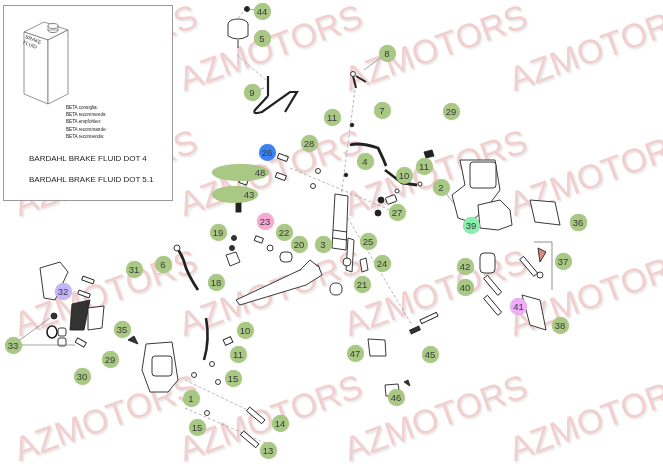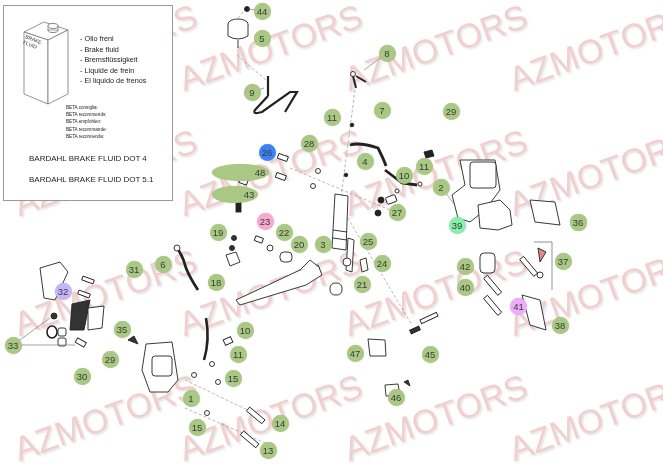--- a/index.html
+++ b/index.html
@@ -44,27 +44,20 @@
       <polygon points="2,12 26,20 26,84 2,74" fill="#fff" stroke="#777" stroke-width="0.8"></polygon>
       <polygon points="26,20 46,10 46,74 26,84" fill="#fff" stroke="#777" stroke-width="0.8"></polygon>
       <ellipse cx="31" cy="10" rx="5" ry="2.5" fill="#fff" stroke="#666" stroke-width="0.8"></ellipse>
       <rect x="26" y="6" width="10" height="4" fill="#fff" stroke="#666" stroke-width="0.6"></rect>
       <ellipse cx="31" cy="6" rx="5" ry="2.5" fill="#fff" stroke="#666" stroke-width="0.8"></ellipse>
     </svg>
     <div style="position:absolute;left:20px;top:30px;font-size:5px;line-height:6px;color:#333;transform:rotate(22deg);">
       <div>BRAKE</div>
       <div>FLUID</div>
     </div>
-    <div class="fluid-list">
-      <div>- Olio freni</div>
-      <div>- Brake fluid</div>
-      <div>- Bremsflüssigkeit</div>
-      <div>- Liquide de frein</div>
-      <div>- El liquido de frenos</div>
-    </div>
     <div class="beta-list">
       <div>BETA consiglia:</div>
       <div>BETA recommends:</div>
       <div>BETA empfohlen:</div>
       <div>BETA recommande:</div>
       <div>BETA recomienda:</div>
     </div>
     <div class="bardahl" style="top:148px;">BARDAHL BRAKE FLUID DOT 4</div>
     <div class="bardahl" style="top:169px;">BARDAHL BRAKE FLUID DOT 5.1</div>
   </div>
@@ -221,21 +214,21 @@
       <div class="lbl" style="left: 451px; top: 111px; background: rgb(169, 200, 131);">29</div>
       <div class="lbl" style="left: 267px; top: 152px; background: #3b82f6;">26</div>
       <div class="lbl" style="left: 309px; top: 143px; background: rgb(169, 200, 131);">28</div>
       <div class="lbl" style="left: 365px; top: 161px; background: rgb(169, 200, 131);">4</div>
       <div class="lbl" style="left: 424px; top: 166px; background: rgb(169, 200, 131);">11</div>
       <div class="lbl" style="left: 404px; top: 175px; background: rgb(169, 200, 131);">10</div>
       <div class="lbl" style="left: 441px; top: 187px; background: rgb(169, 200, 131);">2</div>
       <div class="lbl" style="left: 220px; top: 172px; background: rgb(169, 200, 131); padding-left: 40px;">48</div>
       <div class="lbl" style="left: 220px; top: 194px; background: rgb(169, 200, 131); padding-left: 29px;">43</div>
       <div class="lbl" style="left: 397px; top: 212px; background: rgb(169, 200, 131);">27</div>
-      <div class="lbl" style="left: 457px; top: 225px; background: #86efac;">39</div>
+      <div class="lbl" style="left: 471px; top: 225px; background: #86efac;">39</div>
       <div class="lbl" style="left: 578px; top: 222px; background: rgb(169, 200, 131); border-radius: 8px;">36</div>
       <div class="lbl" style="left: 265px; top: 221px; background: #f9a8d4;">23</div>
       <div class="lbl" style="left: 284px; top: 232px; background: rgb(169, 200, 131);">22</div>
       <div class="lbl" style="left: 218px; top: 232px; background: rgb(169, 200, 131);">19</div>
       <div class="lbl" style="left: 299px; top: 244px; background: rgb(169, 200, 131);">20</div>
       <div class="lbl" style="left: 323px; top: 244px; background: rgb(169, 200, 131);">3</div>
       <div class="lbl" style="left: 368px; top: 241px; background: rgb(169, 200, 131);">25</div>
       <div class="lbl" style="left: 163px; top: 264px; background: rgb(169, 200, 131);">6</div>
       <div class="lbl" style="left: 382px; top: 263px; background: rgb(169, 200, 131);">24</div>
       <div class="lbl" style="left: 563px; top: 261px; background: rgb(169, 200, 131);">37</div>

